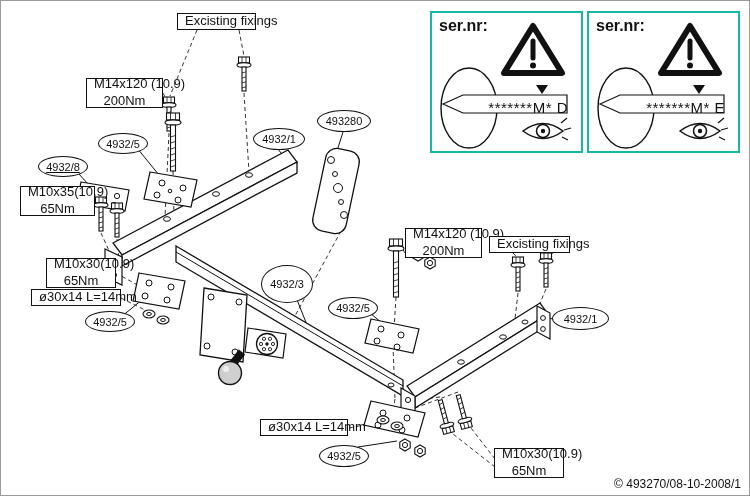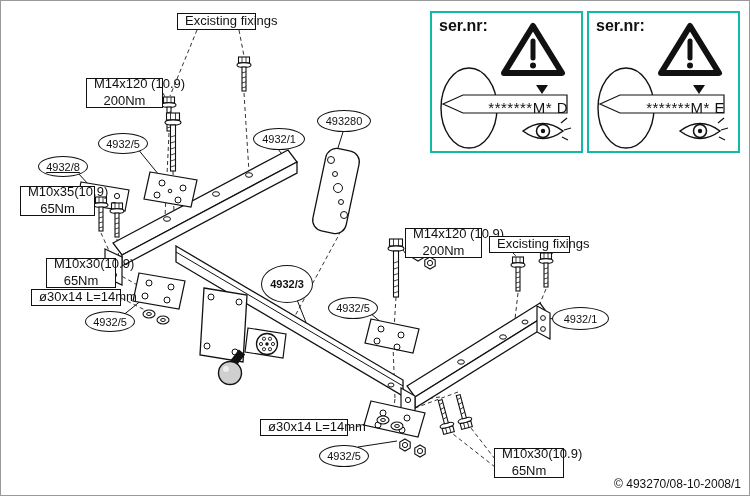--- a/index.html
+++ b/index.html
@@ -275,21 +275,21 @@
   <div class="cbox" style="left:493px; top:447px; width:70px; height:30px;">
     <div>M10x30(10.9)</div>
     <div>65Nm</div>
   </div>
 
   <div class="ellipse" style="left:97px; top:132px; width:50px; height:21px;">4932/5</div>
   <div class="ellipse" style="left:252px; top:127px; width:52px; height:22px;">4932/1</div>
   <div class="ellipse" style="left:316px; top:109px; width:54px; height:22px;">493280</div>
   <div class="ellipse" style="left:37px; top:155px; width:50px; height:21px;text-decoration:underline;">4932/8</div>
   <div class="ellipse" style="left:84px; top:310px; width:50px; height:21px;">4932/5</div>
-  <div class="ellipse" style="left:260px; top:264px; width:52px; height:38px;font-weight:bold;">4932/3</div>
+  <div class="ellipse" style="left:260px; top:264px; width:52px; height:38px;">4932/3</div>
   <div class="ellipse" style="left:327px; top:296px; width:50px; height:22px;">4932/5</div>
   <div class="ellipse" style="left:551px; top:306px; width:57px; height:23px;">4932/1</div>
   <div class="ellipse" style="left:318px; top:444px; width:50px; height:22px;">4932/5</div>
 
   <div class="panel" style="left:429px; top:10px;">
     <div class="sernr">ser.nr:</div>
     <svg width="149" height="138" viewBox="0 0 149 138">
       <g>
         <path d="M101 13 L130 60 L72 60 Z" fill="#fff" stroke="#111" stroke-width="6" stroke-linejoin="round"></path>
         <path d="M101 28 L101 45" stroke="#111" stroke-width="5" stroke-linecap="round"></path>

